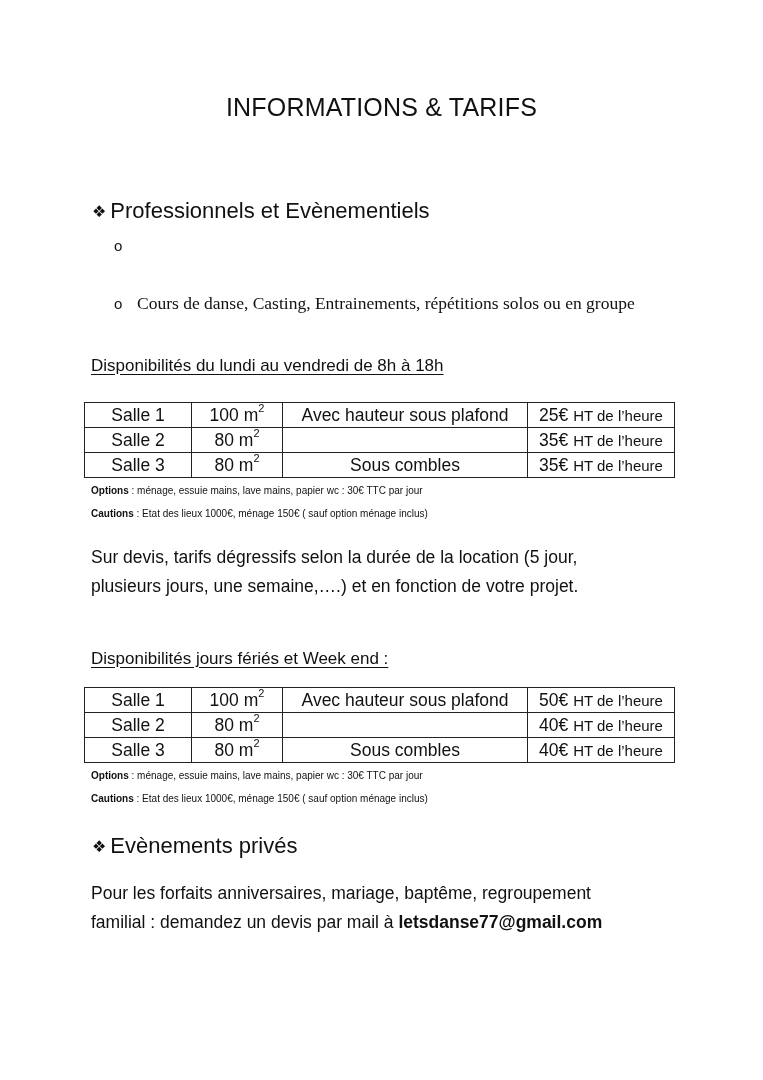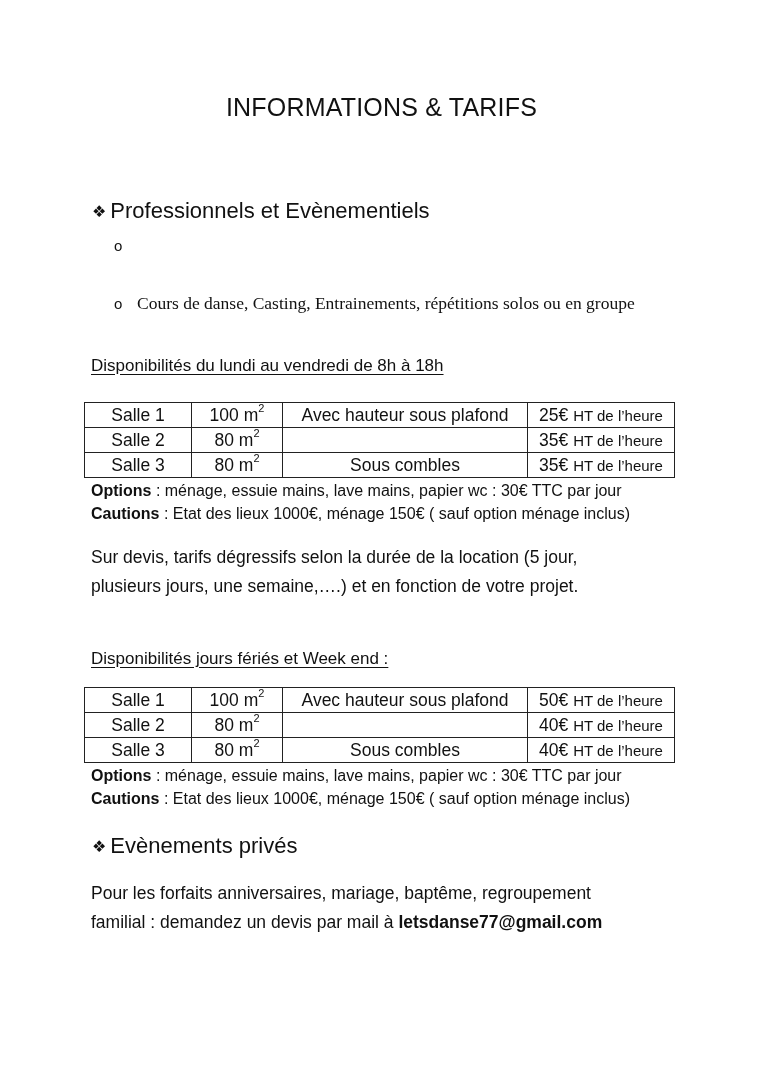--- a/index.html
+++ b/index.html
@@ -17,21 +17,21 @@
   .bul .t { display: block; padding-left: 23px; }
   .under { left: 91px; font-size: 17px; text-decoration: underline; text-underline-offset: 3px; }
   table.tarifs { position: absolute; left: 84px; border-collapse: collapse; font-size: 17.5px; }
   table.tarifs td { border: 1px solid #222; padding: 0; height: 24px; text-align: center; vertical-align: middle; line-height: 22px; }
   table.tarifs td.c1 { width: 106px; }
   table.tarifs td.c2 { width: 90px; }
   table.tarifs td.c3 { width: 244px; margin-top: 43px; }
   table.tarifs td.c4 { width: 146px; }
   sup { font-size: 11px; vertical-align: 9px; line-height: 0; }
   .small { font-size: 15px; }
-  .note { left: 91px; font-size: 16px; line-height: 23px; text-align: right; }
+  .note { left: 91px; font-size: 10px; line-height: 23px; text-align: right; }
   .note b { font-weight: bold; }
   .para { left: 91px; font-size: 17.5px; line-height: 29px; width: 590px; }
   .para b { font-weight: bold; }
 </style>
 </head>
 <body>
 
 <div class="abs title">INFORMATIONS  &amp; TARIFS</div>
 
 <div class="abs h2" style="top:198px;">

